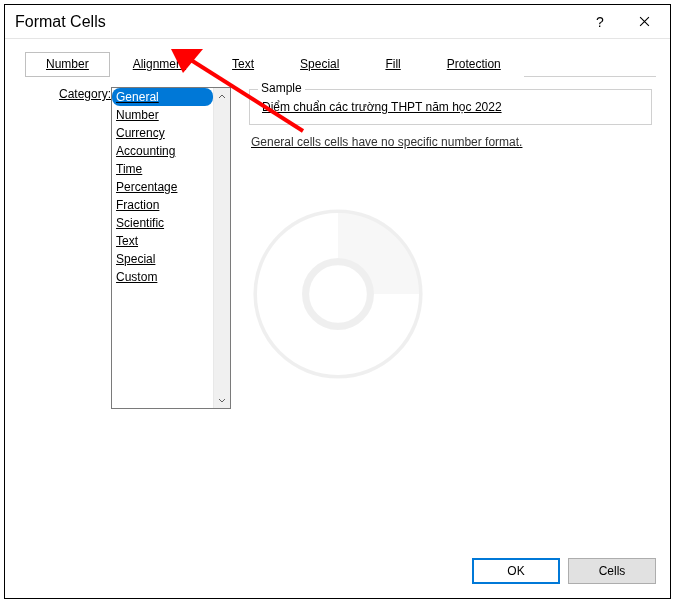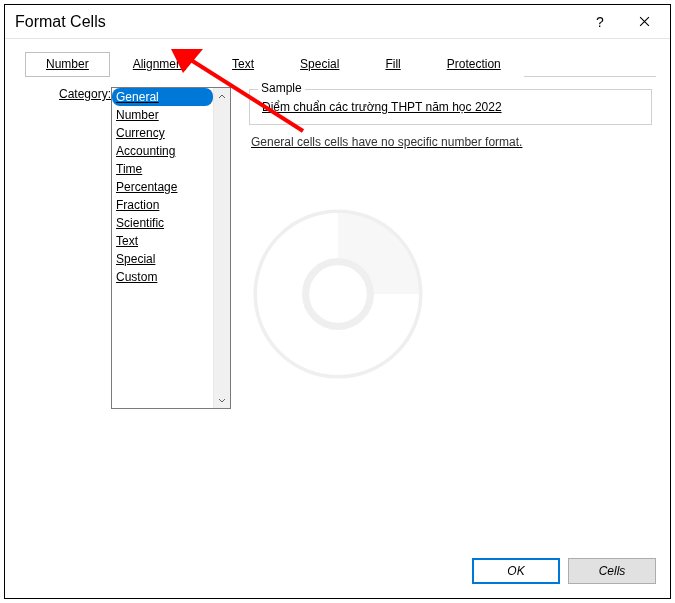--- a/index.html
+++ b/index.html
@@ -154,21 +154,20 @@
     }
     .desc {
       color: #333;
       padding-left: 2px;
     }
     .footer {
       display: flex;
       justify-content: flex-end;
       gap: 8px;
       padding: 10px 14px 14px 14px;
-      font-style: italic;
     }
     .btn {
       min-width: 88px;
       height: 26px;
       border: 1px solid #adadad;
       background: #e1e1e1;
       cursor: pointer;
       display: flex;
       align-items: center;
       justify-content: center;

